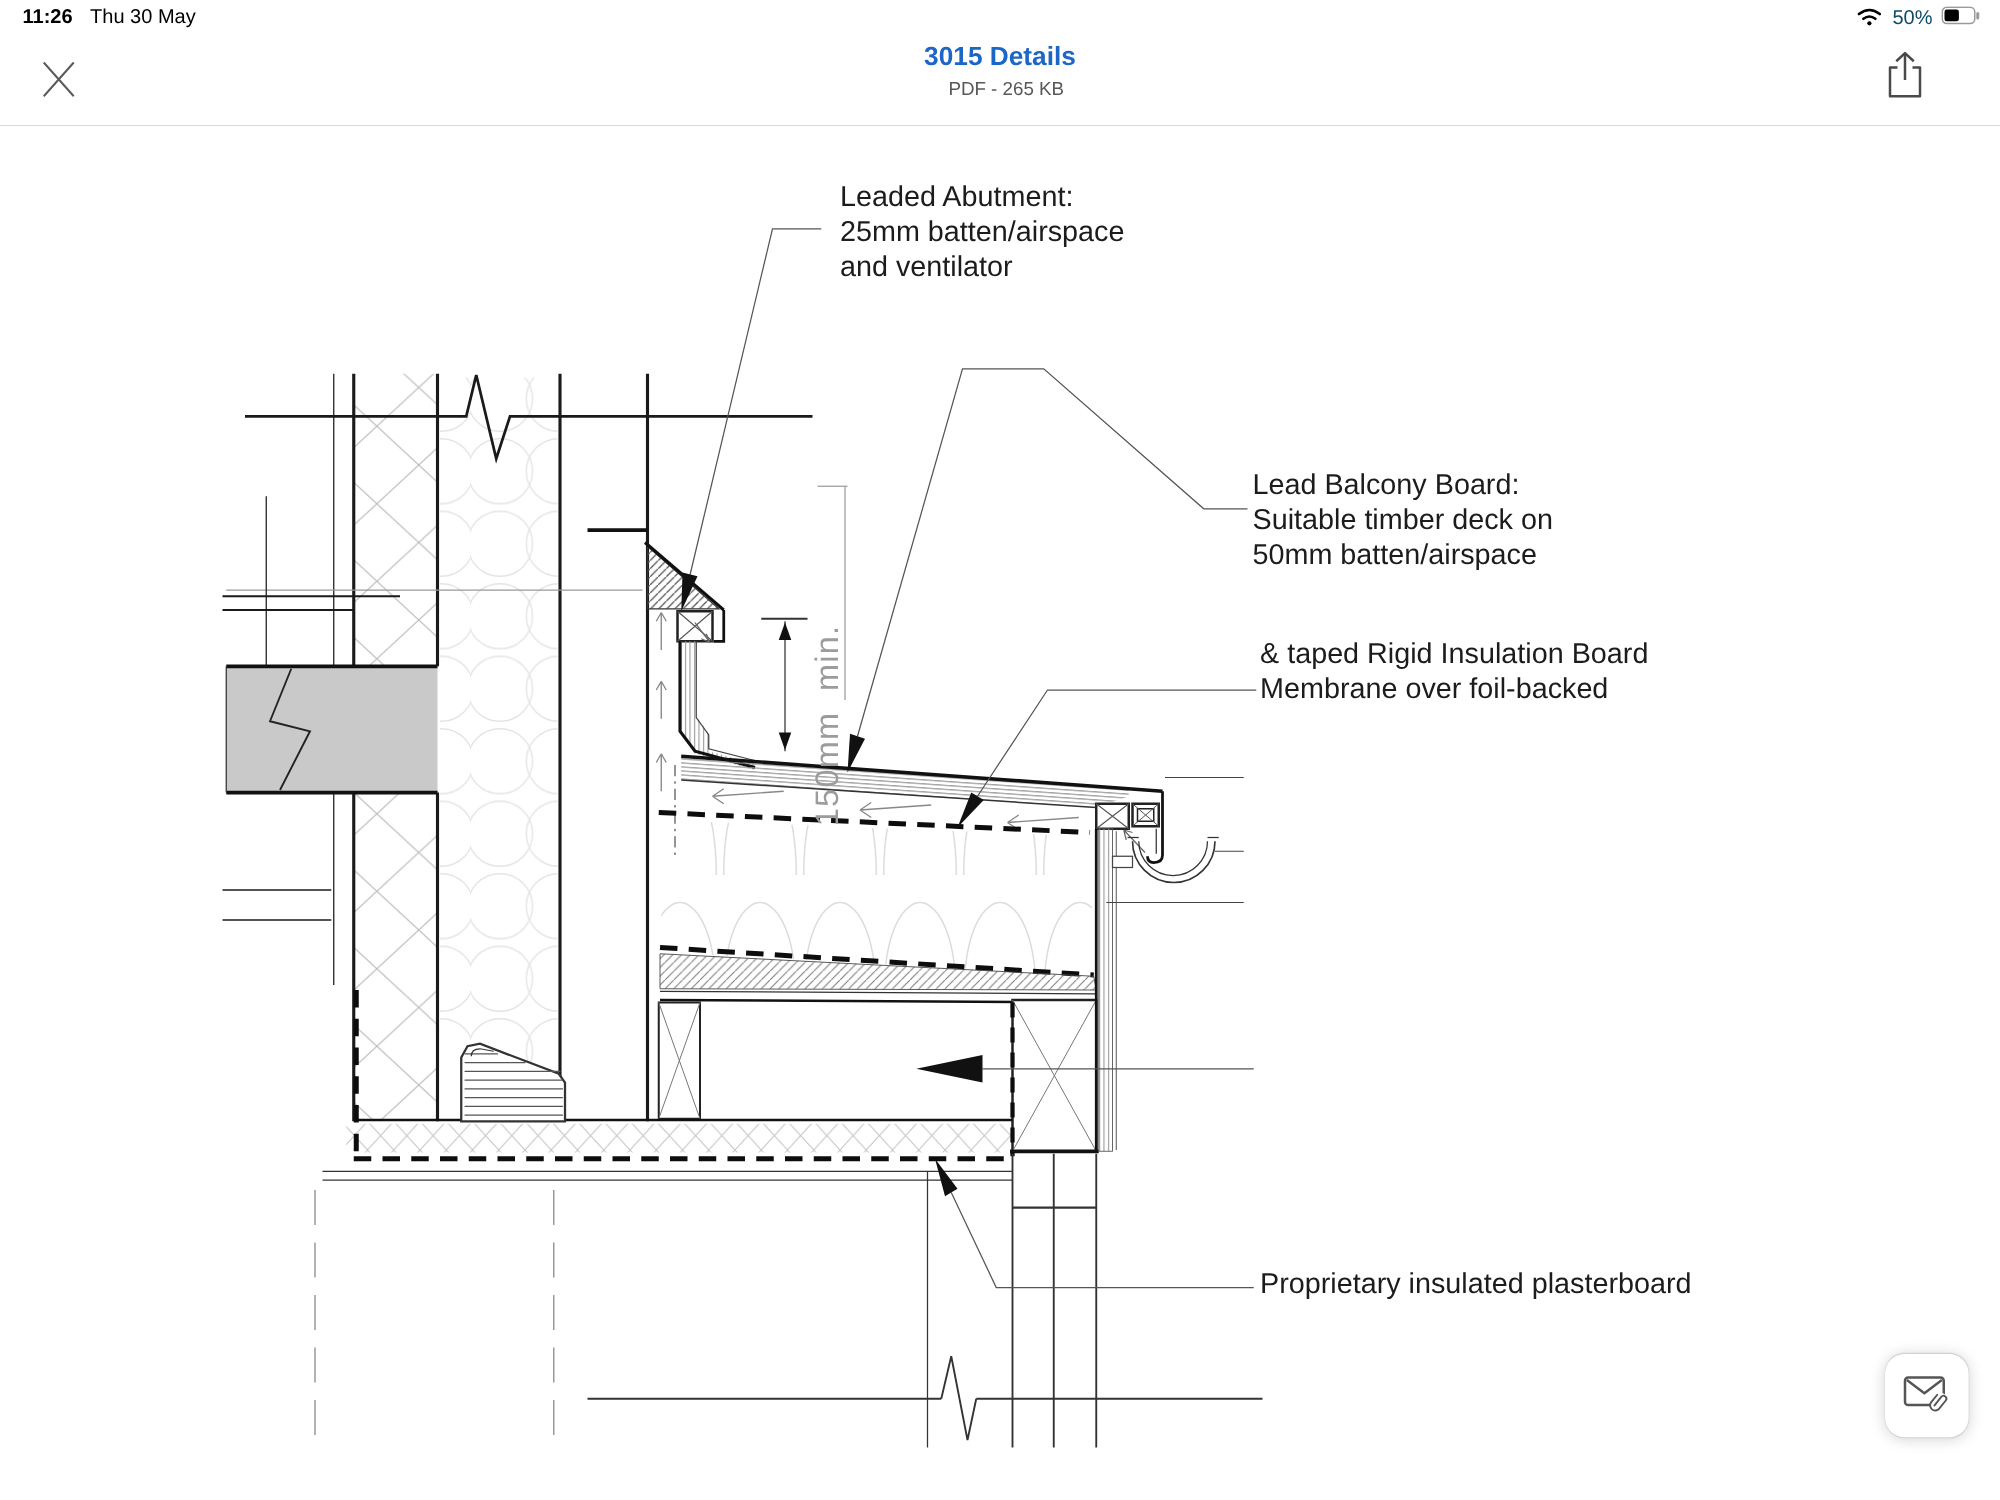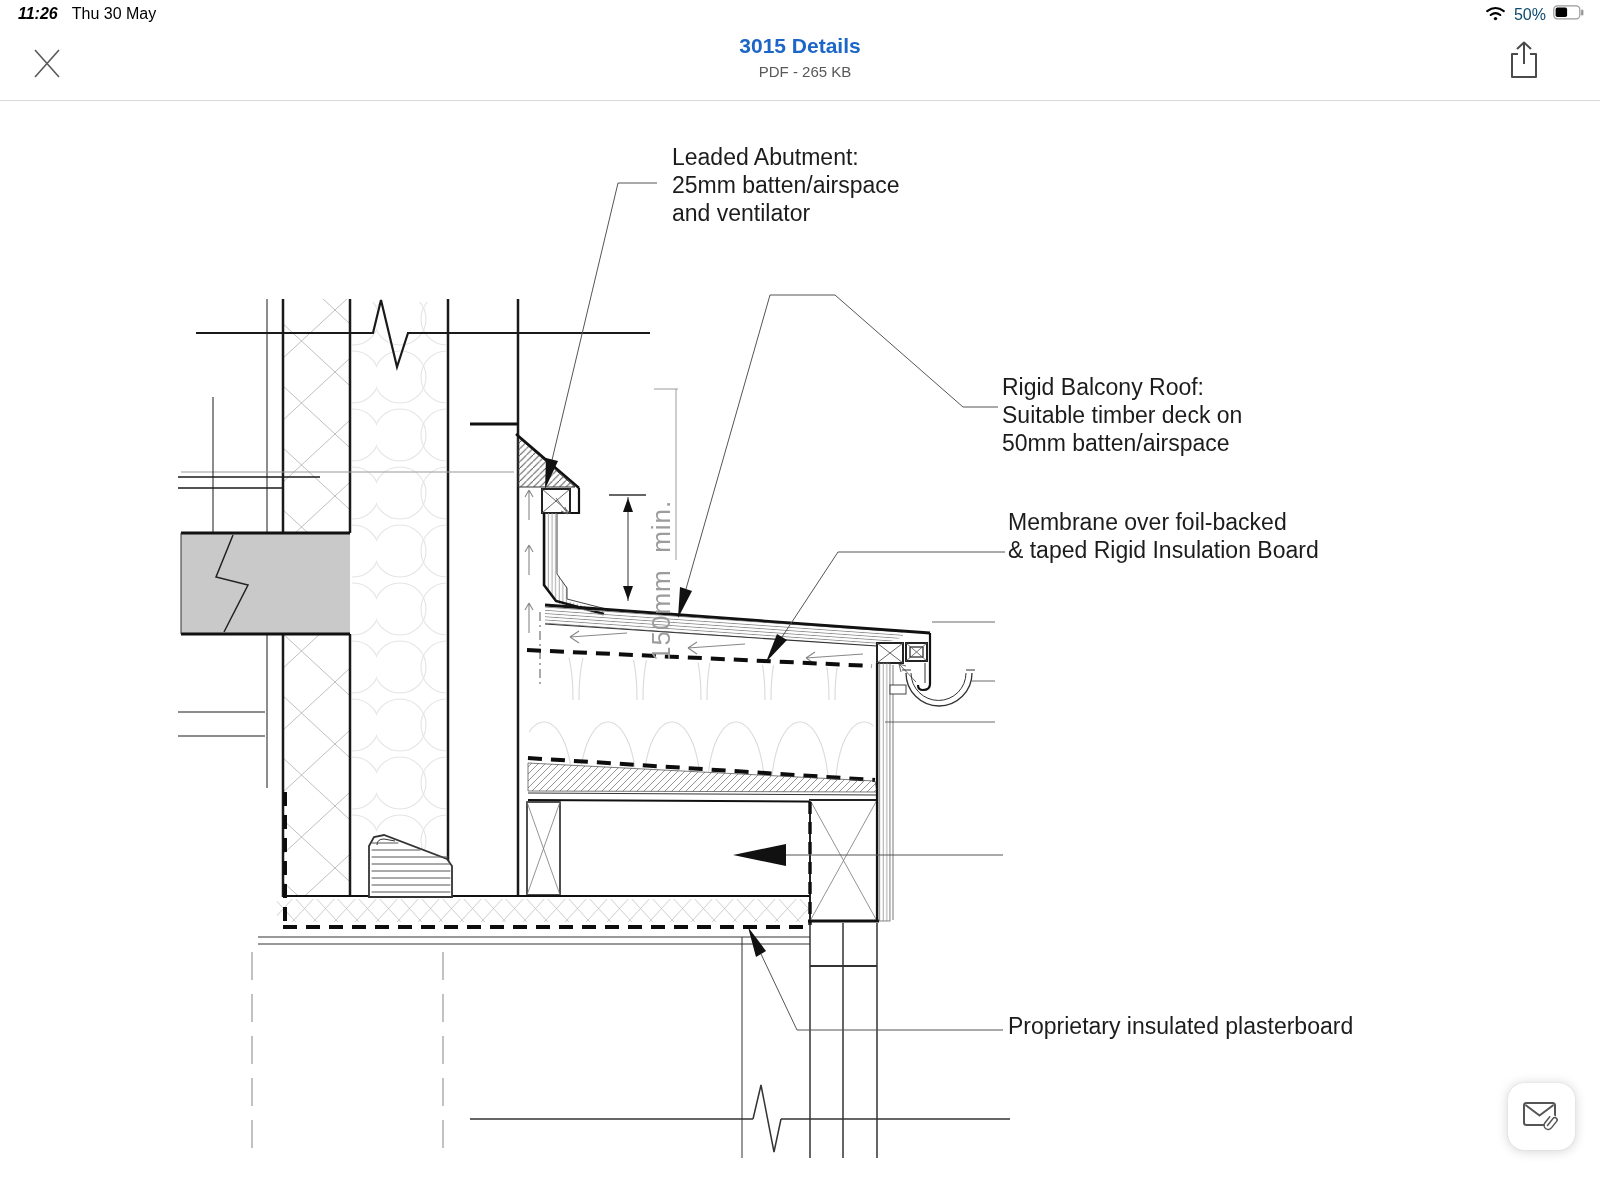--- a/index.html
+++ b/index.html
@@ -1,21 +1,21 @@
 <!DOCTYPE html>
 <html><head>
 <meta charset="utf-8">
 <style>
   html,body{margin:0;padding:0;background:#fff;}
   body{width:1600px;height:1200px;position:relative;overflow:hidden;
        font-family:"Liberation Sans", sans-serif;color:#111;}
   
   .statusbar{position:absolute;left:0;top:0;width:1600px;height:26px;}
   .sb-left{position:absolute;left:18px;top:5px;font-size:16px;color:#000;}
-  .sb-time{font-weight:bold;margin-right:14px;font-style:italic;}
+  .sb-time{font-weight:bold;margin-right:14px;}
   .sb-right{position:absolute;right:16px;top:4px;display:flex;align-items:center;gap:7px;}
   .sb-batt-label{font-size:16px;color:#0c4a6e;}
   
   .navbar{position:absolute;left:0;top:26px;width:1600px;height:74px;background:#fff;
           border-bottom:1px solid #d9d9d9;}
   .nav-close{position:absolute;left:30px;top:20px;width:34px;height:34px;cursor:pointer;}
   .nav-center{position:absolute;left:0;top:8px;width:1600px;text-align:center;}
   .nav-title{font-size:21px;font-weight:bold;}
   .nav-sub{font-size:15px;color:#585858;margin-top:5px;padding-left:10px;}
   .nav-share{position:absolute;right:58px;top:14px;width:36px;height:40px;cursor:pointer;}
@@ -267,27 +267,27 @@
       <polygon points="748,927 766,951 756,957" fill="#111" stroke="none"></polygon>
     </g>
   </svg>
 
   <div class="ann" style="left:672px;top:42px">
     <div>Leaded Abutment:</div>
     <div>25mm batten/airspace</div>
     <div>and ventilator</div>
   </div>
   <div class="ann" style="left:1002px;top:272px">
-    <div>Rigid Balcony Roof:</div>
+    <div>Lead Balcony Board:</div>
     <div>Suitable timber deck on</div>
     <div>50mm batten/airspace</div>
   </div>
   <div class="ann" style="left:1008px;top:407px">
+    <div>&amp; taped Rigid Insulation Board</div>
     <div>Membrane over foil-backed</div>
-    <div>&amp; taped Rigid Insulation Board</div>
   </div>
   <div class="ann" style="left:1008px;top:911px">
     <div>Proprietary insulated plasterboard</div>
   </div>
   <div class="dim-label">150mm  min.</div>
 </div>
 
 <div class="fab">
   <span>
     <svg width="40" height="32" viewBox="0 0 40 32">

